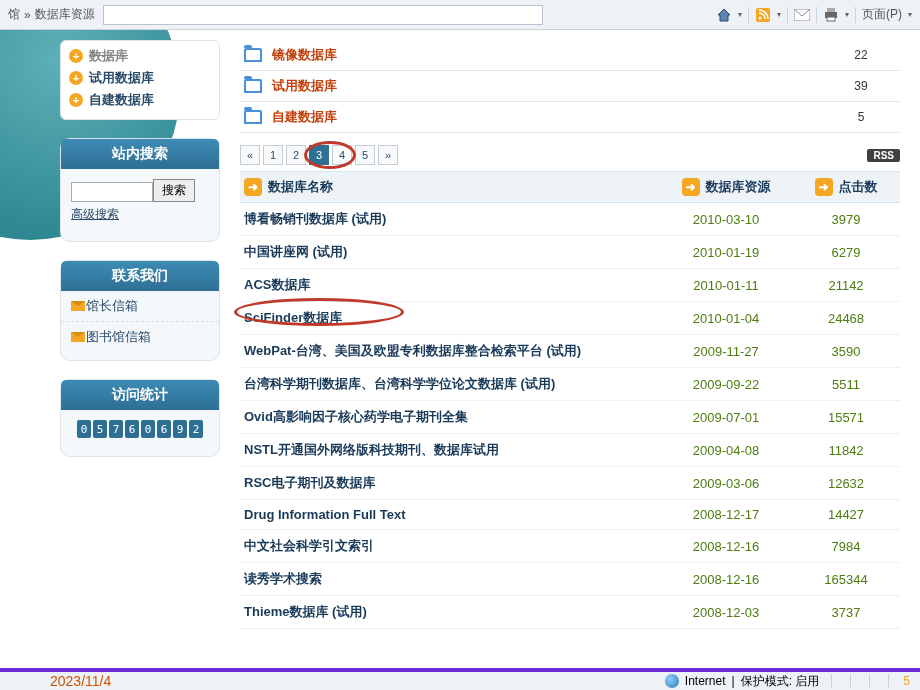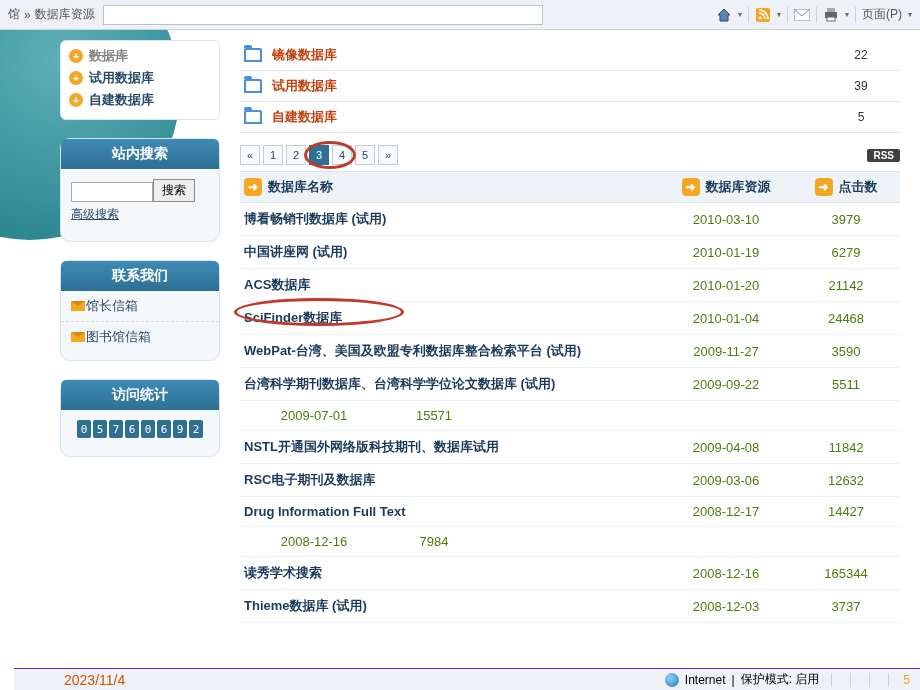--- a/index.html
+++ b/index.html
@@ -65,21 +65,21 @@
 .col-name { flex: 1; display:flex; align-items:center;}
 .col-date { width: 140px; text-align: center; display:flex; align-items:center; justify-content:center;}
 .col-hits { width: 100px; text-align: center; display:flex; align-items:center; justify-content:center;}
 
 .tbl-row { display: flex; padding: 7px 4px; border-bottom: 1px solid #eef1f4; color: #333; font-size: 13px; position: relative; }
 .tbl-row a { color: #1a3a5a; text-decoration: none; font-weight: bold; }
 .tbl-row .col-date, .tbl-row .col-hits { font-weight: normal; color: #4d7c0f; }
 .row-circle { position: absolute; left: -6px; top: -4px; width: 170px; height: 28px; border: 3px solid #c0392b; border-radius: 50%; pointer-events: none; }
 
 
-.status-bar { position: absolute; bottom: 0; left: 14px; right: 0; height: 22px; background: #eef2f6; border-top: 1px solid #6d28d9; display: flex; align-items: center; padding: 0 10px 0 50px; font-size: 12px; }
+.status-bar { position: absolute; bottom: 0; left: 0; right: 0; height: 22px; background: #eef2f6; border-top: 4px solid #6d28d9; display: flex; align-items: center; padding: 0 10px 0 50px; font-size: 12px; }
 .date-label { color: #d35400; font-size: 14px; }
 .status-right { margin-left: auto; display: flex; align-items: center; gap: 6px; justify-content: flex-end; }
 .globe { width: 14px; height: 14px; border-radius: 50%; background: radial-gradient(circle at 35% 35%, #8fd0ff, #2a7ab0); display:inline-block; }
 .status-sep { width:1px; height:14px; background:#c9d3dc; display:inline-block; margin:0 6px;}
 .sr-page { color:#f5a623; margin-left:2px;}
 
 
 svg { display: block; }
 </style>
 </head>
@@ -249,21 +249,21 @@
           <div class="col-name">
             <a href="#">中国讲座网 (试用)</a>
           </div>
           <div class="col-date">2010-01-19</div>
           <div class="col-hits">6279</div>
         </div>
         <div class="tbl-row">
           <div class="col-name">
             <a href="#">ACS数据库</a>
           </div>
-          <div class="col-date">2010-01-20</div>
+          <div class="col-date">2010-01-11</div>
           <div class="col-hits">21142</div>
         </div>
         <div class="tbl-row">
           <div class="col-name">
             <a href="#">SciFinder数据库</a>
           </div>
           <div class="col-date">2010-01-04</div>
           <div class="col-hits">24468</div>
           <div class="row-circle"></div>
         </div>
@@ -275,20 +275,23 @@
           <div class="col-hits">3590</div>
         </div>
         <div class="tbl-row">
           <div class="col-name">
             <a href="#">台湾科学期刊数据库、台湾科学学位论文数据库 (试用)</a>
           </div>
           <div class="col-date">2009-09-22</div>
           <div class="col-hits">5511</div>
         </div>
         <div class="tbl-row">
+          <div class="col-name">
+            <a href="#">Ovid高影响因子核心药学电子期刊全集</a>
+          </div>
           <div class="col-date">2009-07-01</div>
           <div class="col-hits">15571</div>
         </div>
         <div class="tbl-row">
           <div class="col-name">
             <a href="#">NSTL开通国外网络版科技期刊、数据库试用</a>
           </div>
           <div class="col-date">2009-04-08</div>
           <div class="col-hits">11842</div>
         </div>
@@ -300,20 +303,23 @@
           <div class="col-hits">12632</div>
         </div>
         <div class="tbl-row">
           <div class="col-name">
             <a href="#">Drug Information Full Text</a>
           </div>
           <div class="col-date">2008-12-17</div>
           <div class="col-hits">14427</div>
         </div>
         <div class="tbl-row">
+          <div class="col-name">
+            <a href="#">中文社会科学引文索引</a>
+          </div>
           <div class="col-date">2008-12-16</div>
           <div class="col-hits">7984</div>
         </div>
         <div class="tbl-row">
           <div class="col-name">
             <a href="#">读秀学术搜索</a>
           </div>
           <div class="col-date">2008-12-16</div>
           <div class="col-hits">165344</div>
         </div>

